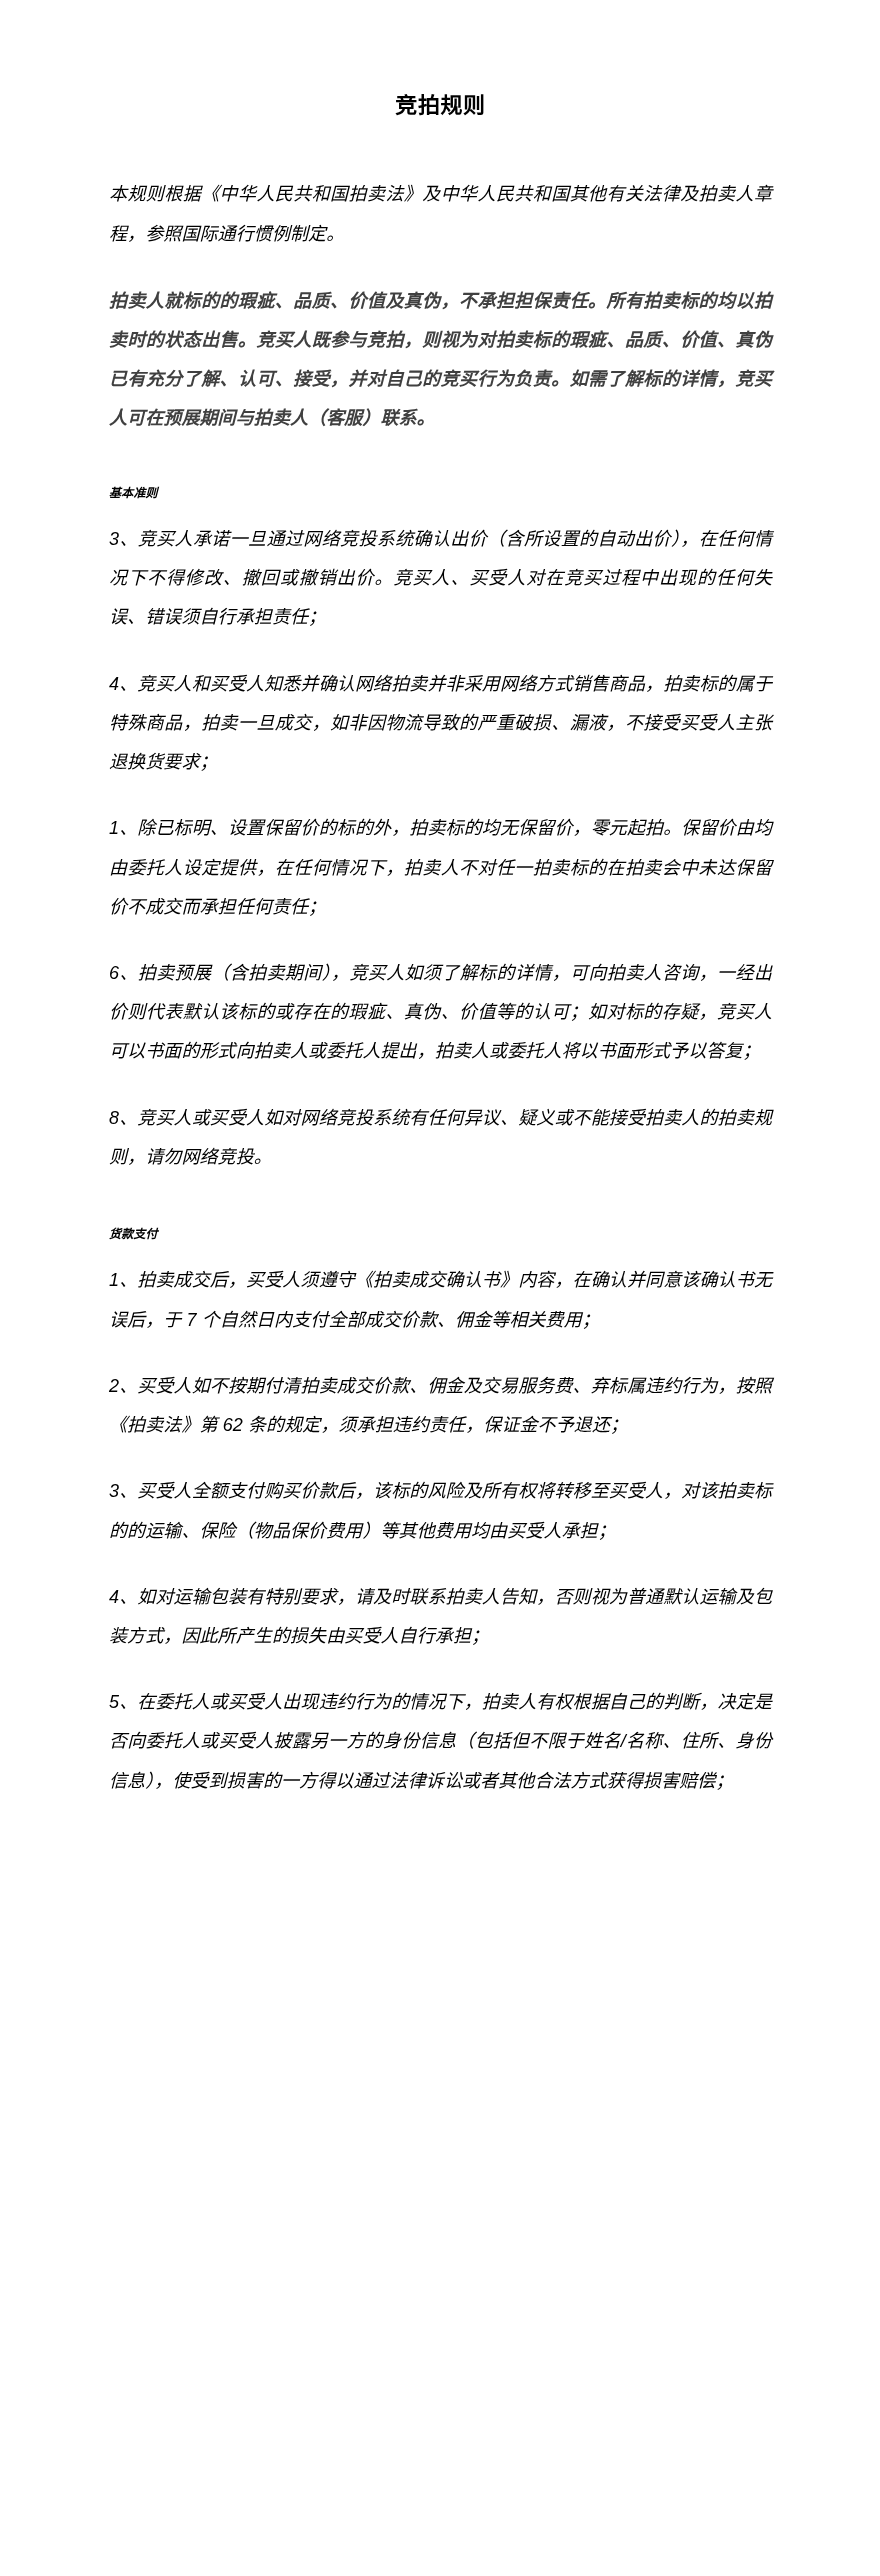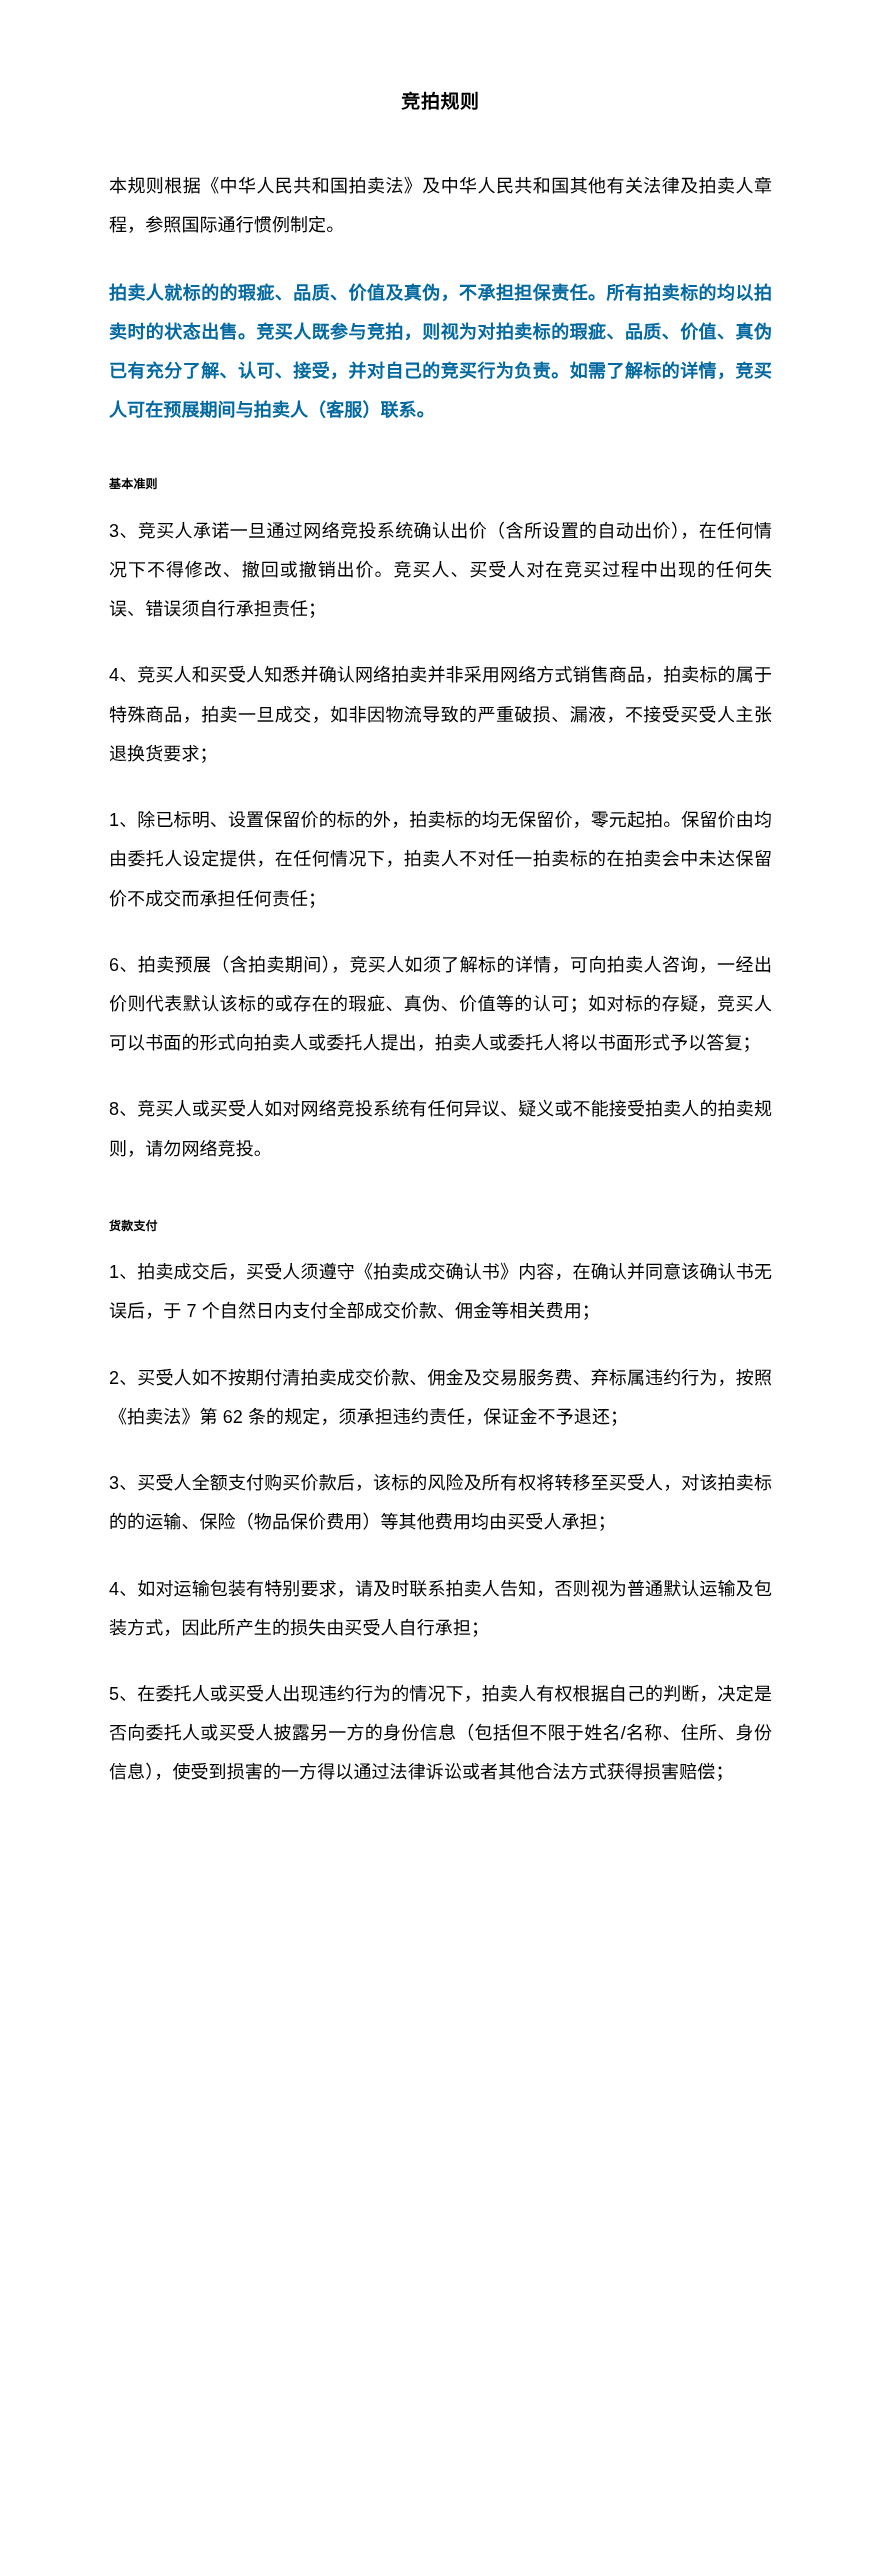--- a/index.html
+++ b/index.html
@@ -18,46 +18,47 @@
   .page {
     width: 881px;
     min-height: 2576px;
     background: #ffffff;
     box-sizing: border-box;
     padding: 0;
     position: relative;
   }
   .doc-title {
     text-align: center;
-    font-size: 19px;
+    font-size: 22px;
     font-weight: bold;
     color: #000000;
     letter-spacing: 0.6px;
     padding-top: 76px;
     padding-bottom: 0;
     line-height: 1.4;
   }
   .content {
     width: 663px;
     margin: 0 auto;
     padding-top: 39px;
     box-sizing: border-box;
+    font-style: italic;
   }
   p.para {
     font-size: 18px;
     line-height: 2.18;
     color: #000000;
     margin: 0 0 28px 0;
     text-align: justify;
     text-justify: inter-ideograph;
     letter-spacing: 0.1px;
     word-break: break-all;
   }
   p.para.red {
-    color: #0369a1;
+    color: #404040;
     font-weight: bold;
     margin-bottom: 34px;
   }
   h2.section-heading {
     font-size: 12px;
     font-weight: bold;
     color: #000000;
     margin: 0 0 17px 0;
     line-height: 1.6;
     letter-spacing: 0.2px;

